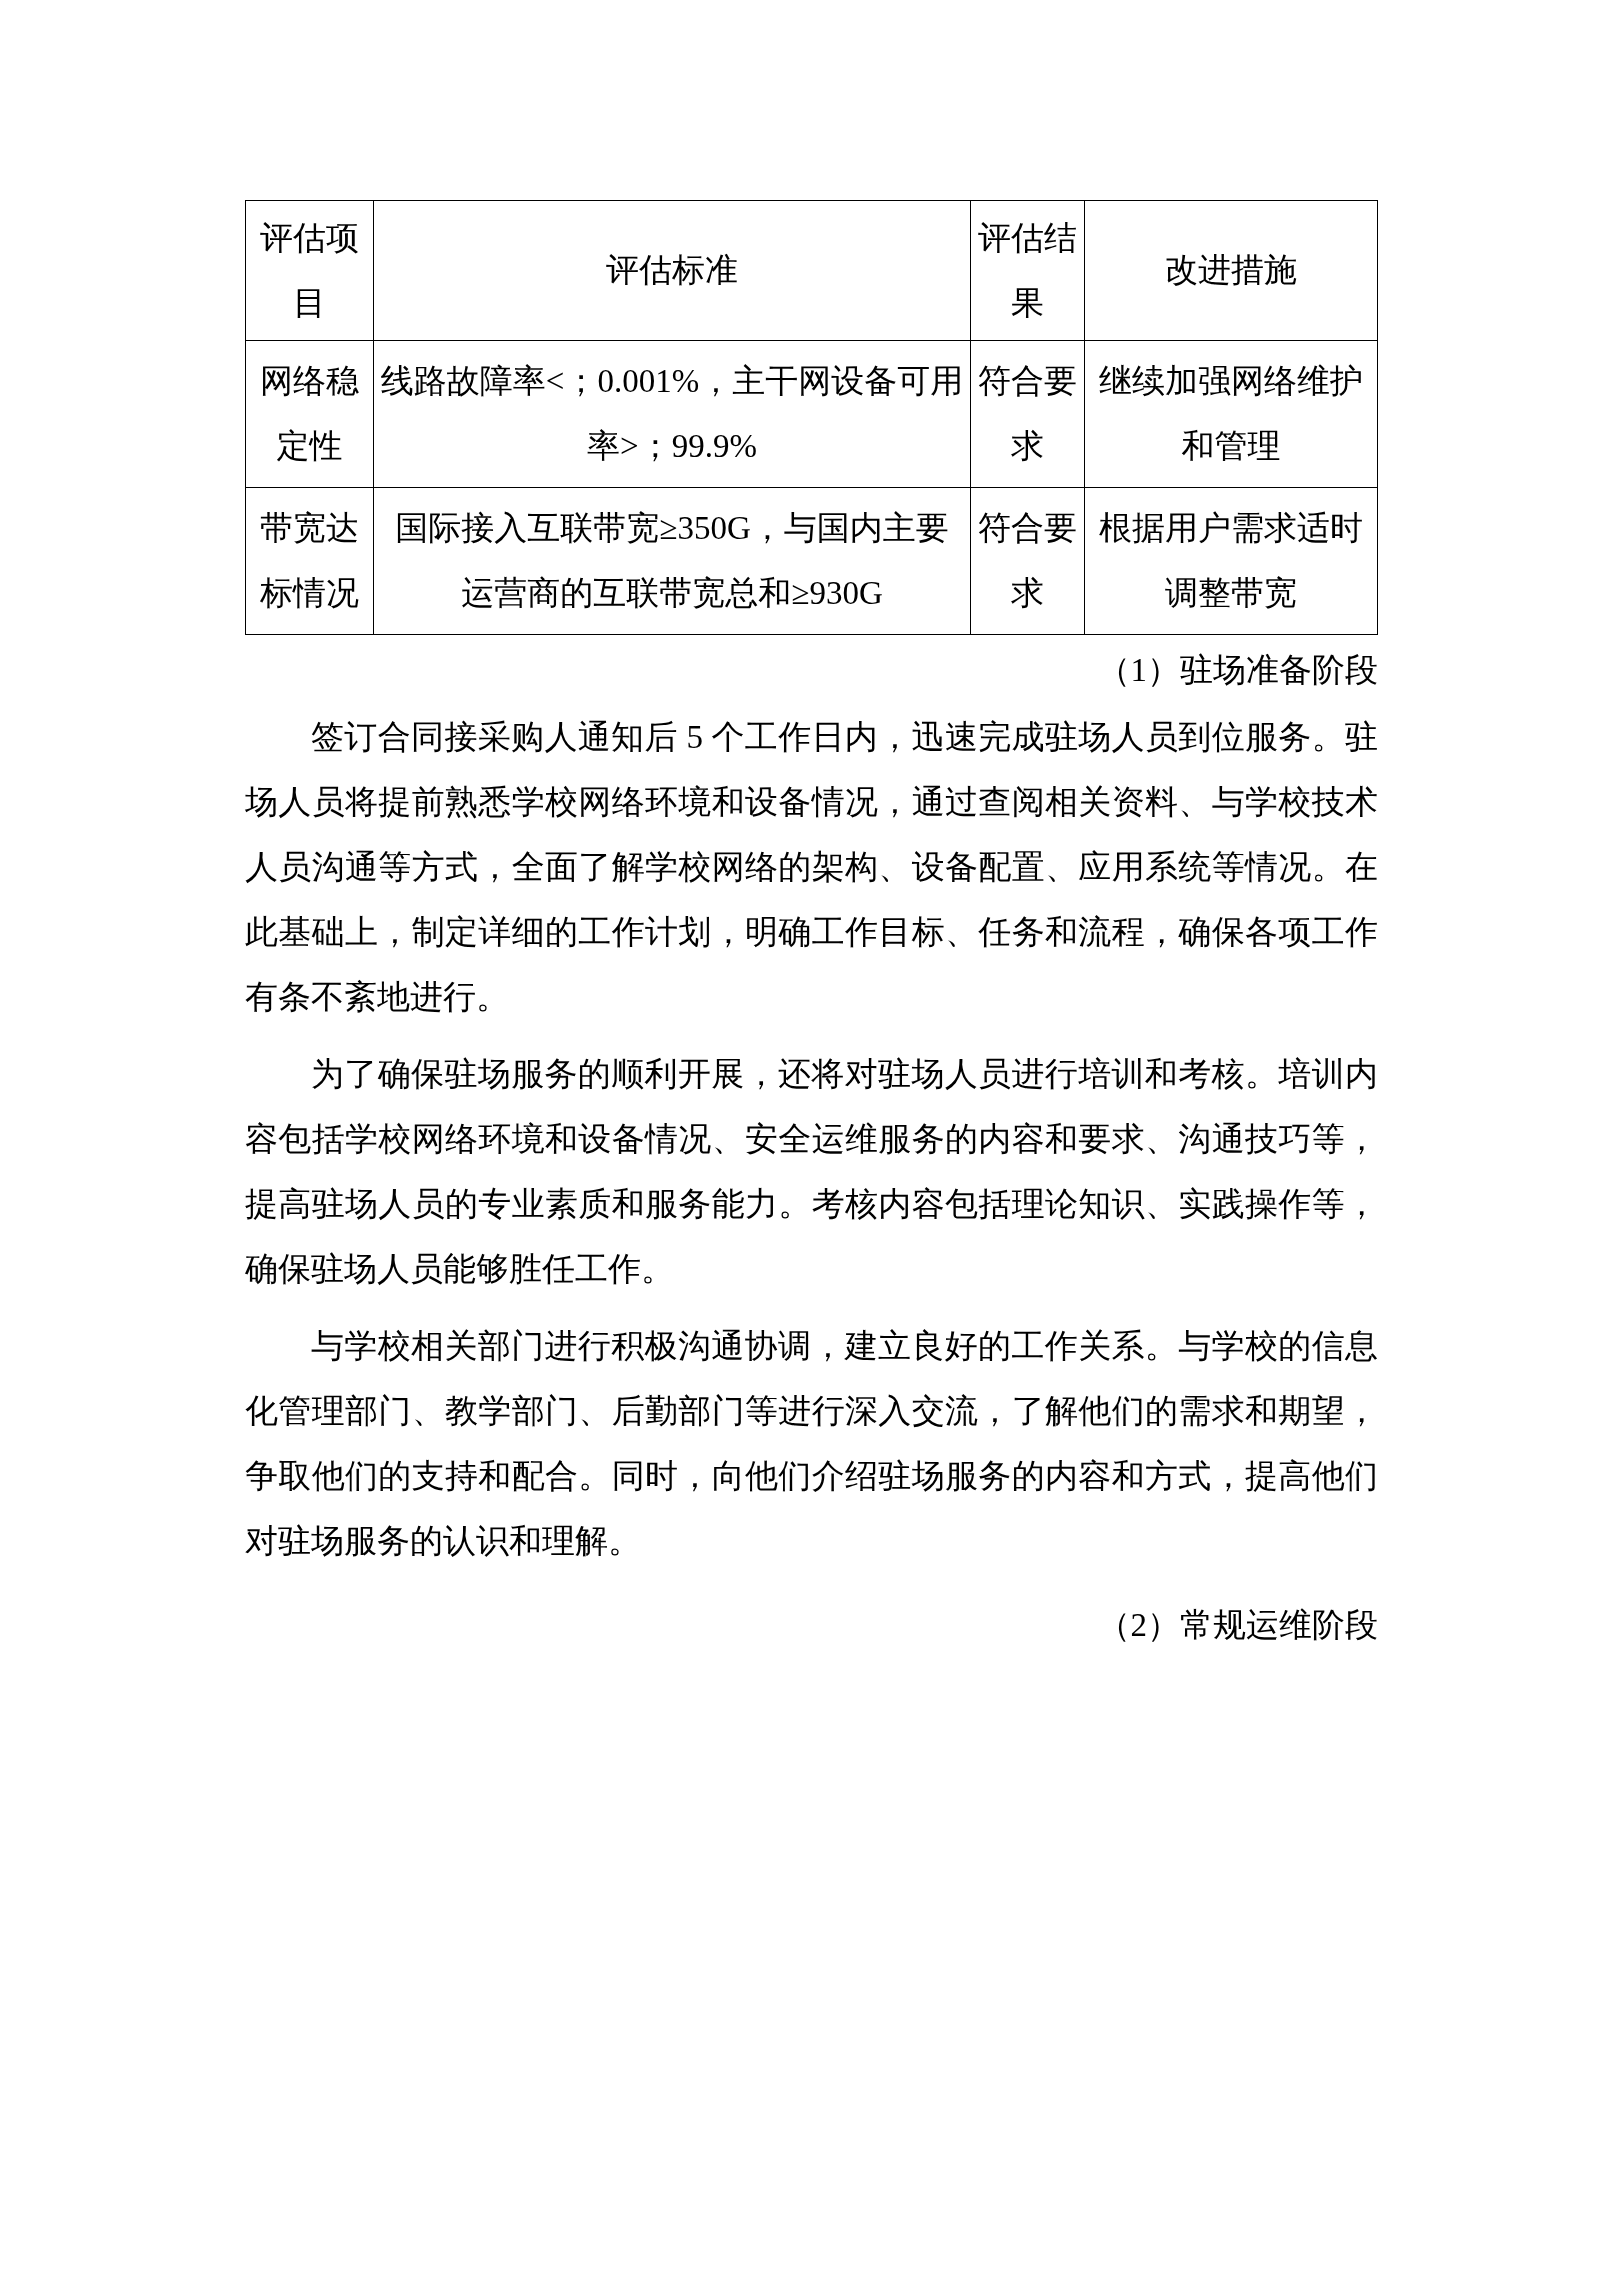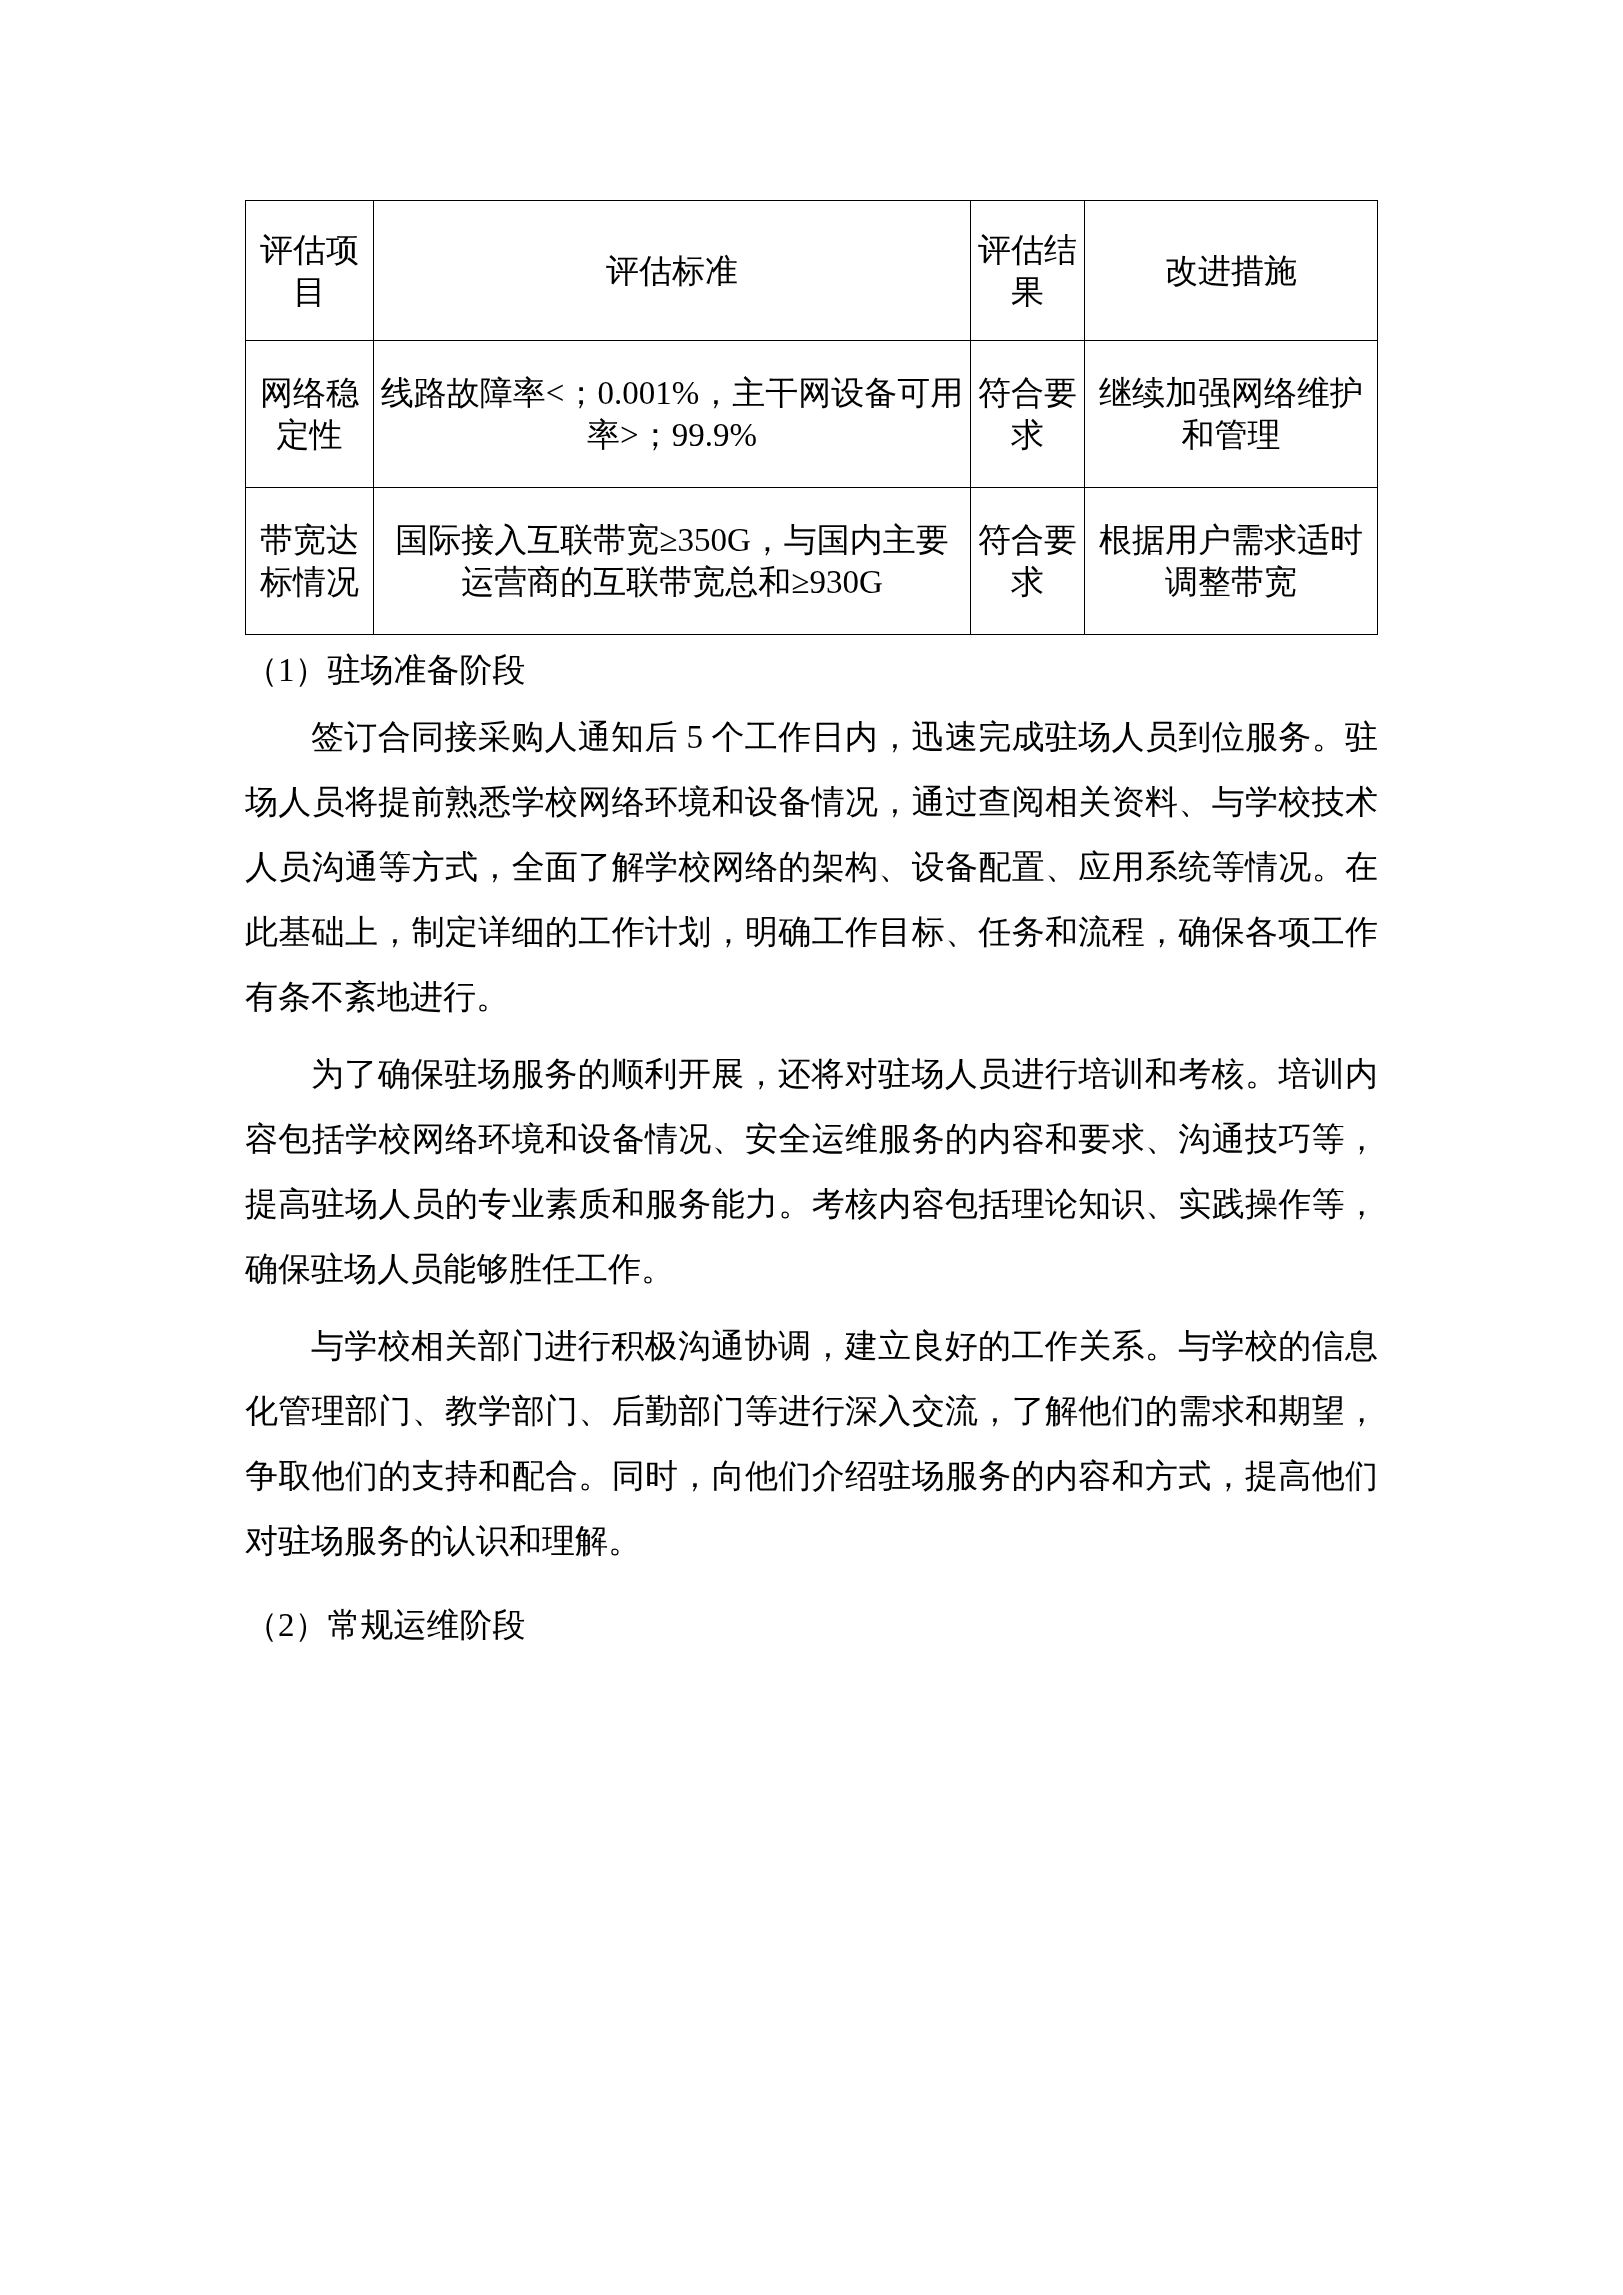--- a/index.html
+++ b/index.html
@@ -17,21 +17,21 @@
     padding: 200px 245px 0 245px;
     font-family: "Liberation Serif", "DejaVu Serif", serif;
     color: #000000;
     overflow: hidden;
   }
   table.eval-table {
     border-collapse: collapse;
     table-layout: fixed;
     width: 1133px;
     font-size: 33px;
-    line-height: 42px;
+    line-height: 65px;
   }
   table.eval-table td, table.eval-table th {
     border: 1.3px solid #000000;
     text-align: center;
     vertical-align: middle;
     padding: 3.9px 5.2px;
     font-weight: normal;
     word-break: break-all;
   }
   table.eval-table tr.header-row { height: 140px; }
@@ -41,20 +41,21 @@
     line-height: 65px;
     width: 1133px;
   }
   .heading {
     margin: 29px 0 0 0;
     text-indent: 0;
   }
   .subheading {
     margin: 2.6px 0 0 0;
     text-indent: 0;
+    text-align: right;
   }
   .para {
     margin: 2.6px 0 11.8px 0;
     text-indent: 2em;
     text-align: justify;
   }
   .para:last-child { margin-bottom: 0; }
 </style>
 </head>
 <body>

